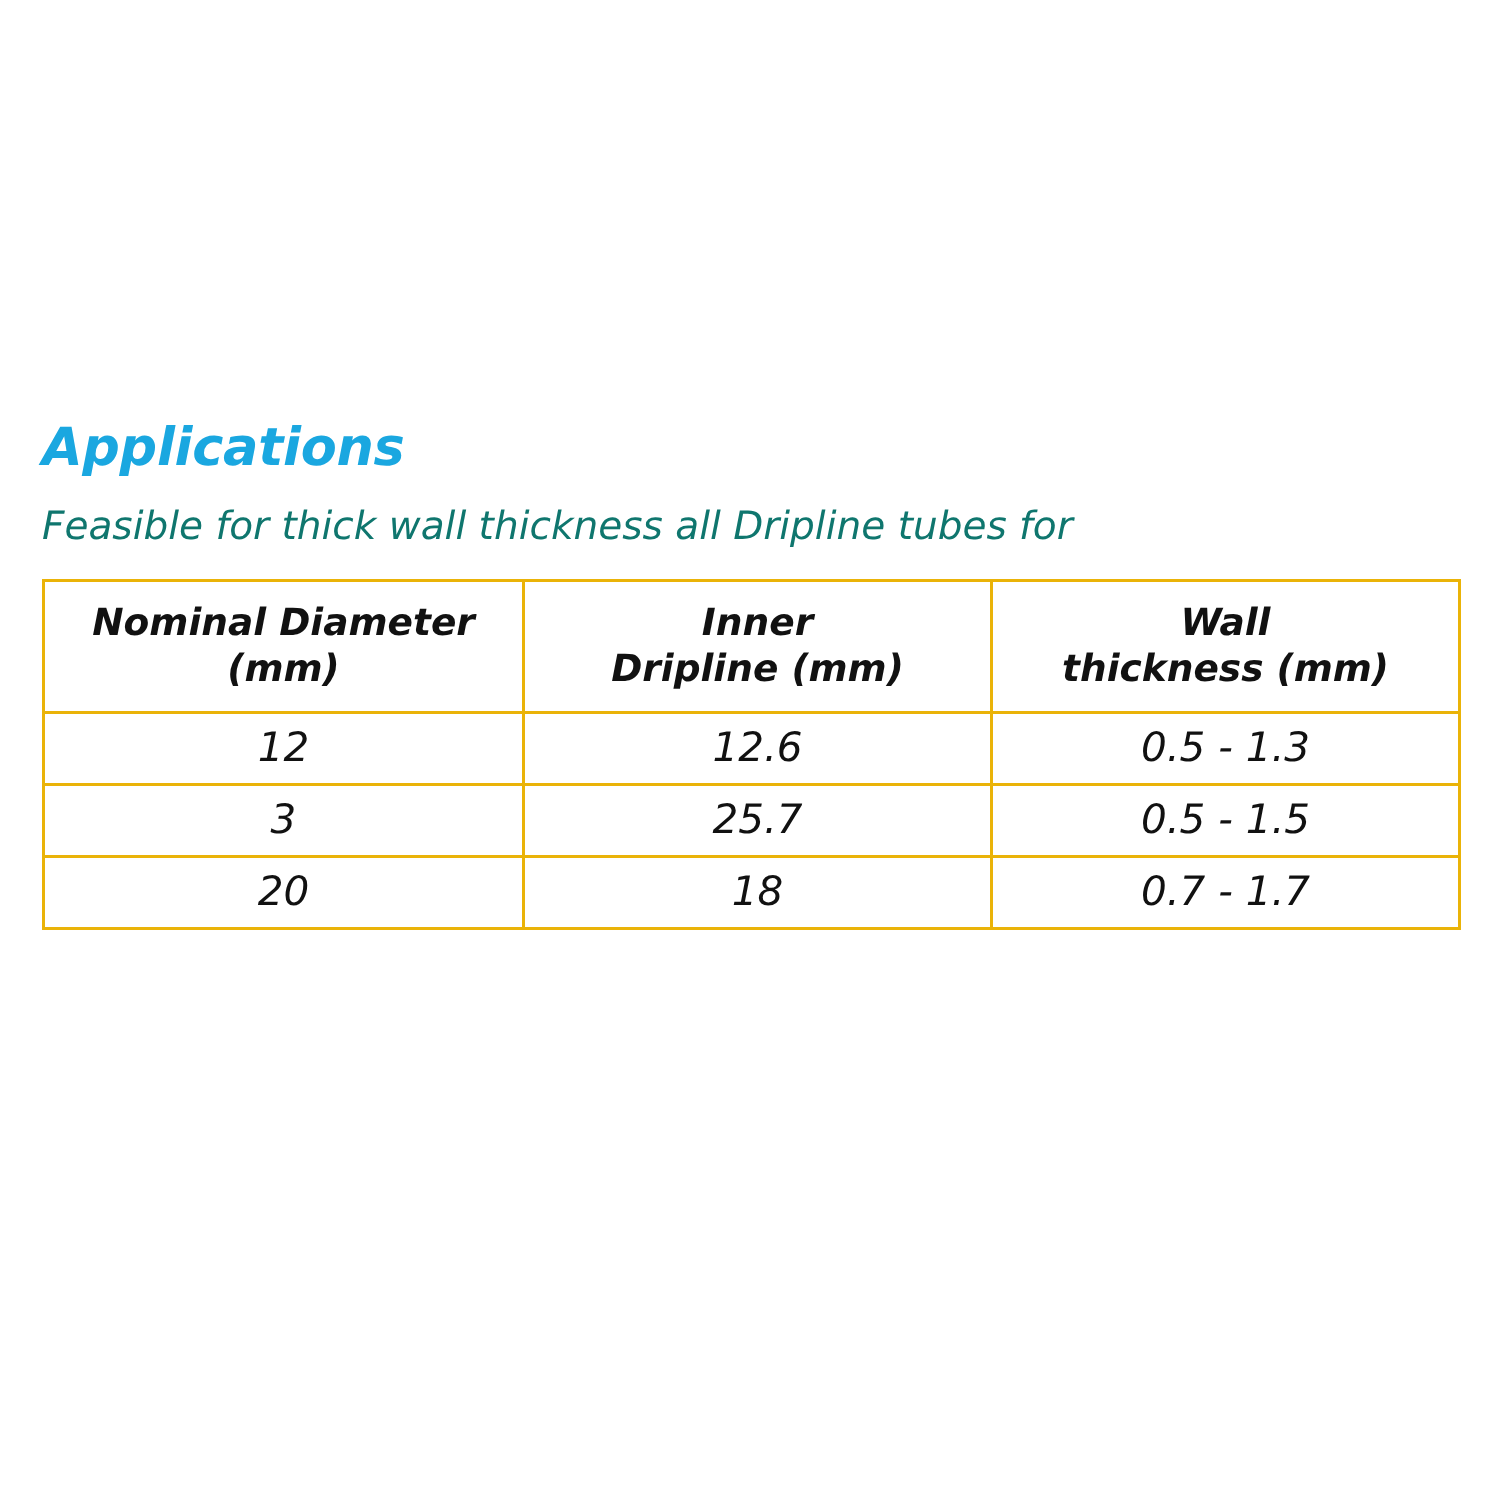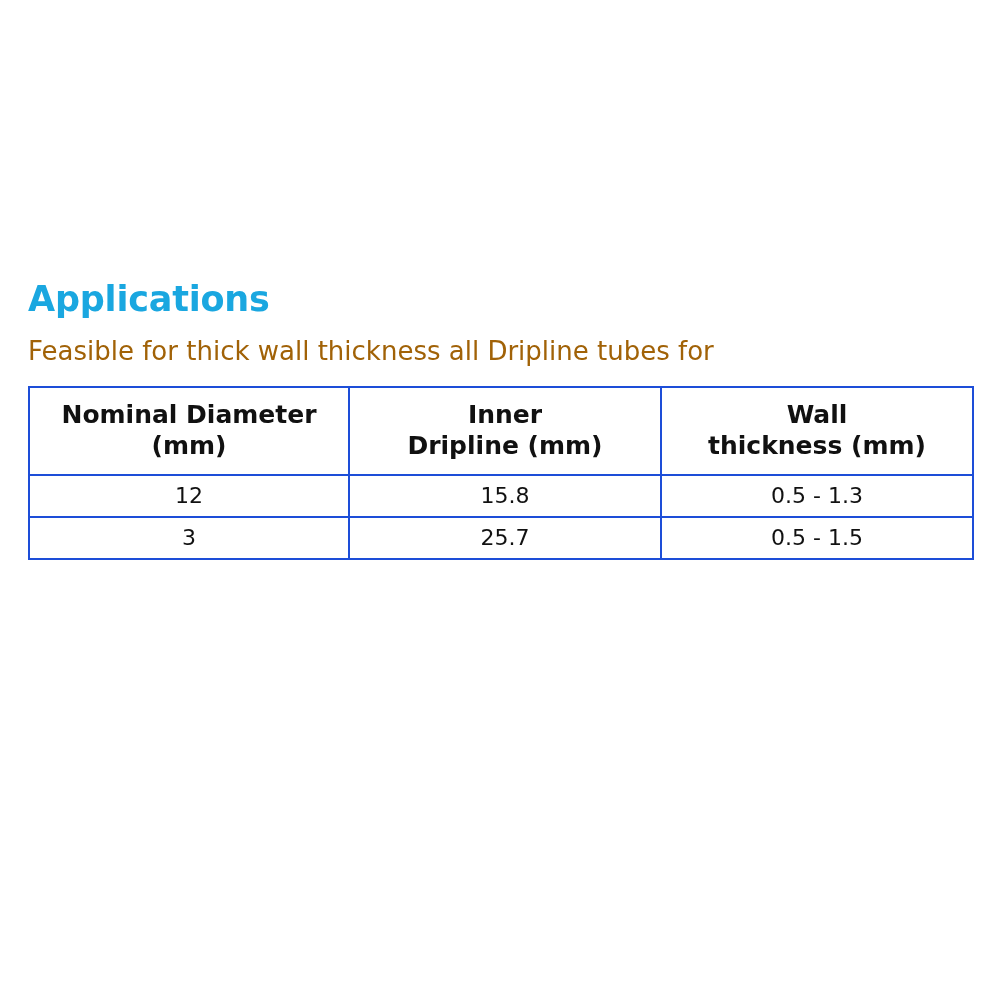--- a/index.html
+++ b/index.html
@@ -12,67 +12,68 @@
     background: #ffffff;
     font-family: "DejaVu Sans", sans-serif;
     color: #111111;
     overflow: hidden;
   }
   .page {
     position: relative;
     width: 920px;
     height: 1000px;
     box-sizing: border-box;
+    font-style: italic;
   }
   .content {
     position: absolute;
     left: 28px;
     top: 282px;
     width: 944px;
   }
   .section-title {
     font-size: 35px;
     font-weight: bold;
     color: #1aa7e0;
     letter-spacing: -0.2px;
     line-height: 1.0;
     margin: 0 0 16px 0;
   }
   .intro {
     font-size: 26px;
     line-height: 1.42;
-    color: #a16207;
+    color: #0f766e;
     text-align: justify;
     margin: 0 0 16px 0;
     width: 944px;
   }
   .intro .line2 {
     text-align: left;
     display: block;
   }
   table.spec {
     border-collapse: collapse;
     width: 944px;
     table-layout: fixed;
   }
   table.spec th,
   table.spec td {
-    border: 2px solid #1d4ed8;
+    border: 2px solid #eab308;
     text-align: center;
     vertical-align: middle;
     color: #111111;
   }
   table.spec th {
     font-size: 25px;
     font-weight: bold;
     line-height: 1.25;
     padding: 11px 6px 13px 6px;
   }
   table.spec td {
-    font-size: 22px;
+    font-size: 27px;
     font-weight: normal;
     padding: 7px 6px 8px 6px;
   }
   col.c0 { width: 320px; }
   col.c1 { width: 312px; }
   col.c2 { width: 312px; }
 </style>
 </head>
 <body>
 
@@ -103,25 +104,30 @@
           </th>
           <th>
             <span>Wall</span><br>
             <span>thickness (mm)</span>
           </th>
         </tr>
       </thead>
       <tbody>
         <tr>
           <td>12</td>
-          <td>15.8</td>
+          <td>12.6</td>
           <td>0.5 - 1.3</td>
         </tr>
         <tr>
           <td>3</td>
           <td>25.7</td>
           <td>0.5 - 1.5</td>
+        </tr>
+        <tr>
+          <td>20</td>
+          <td>18</td>
+          <td>0.7 - 1.7</td>
         </tr>
       </tbody>
     </table>
 
   </div>
 </div>
 
 </body></html>

